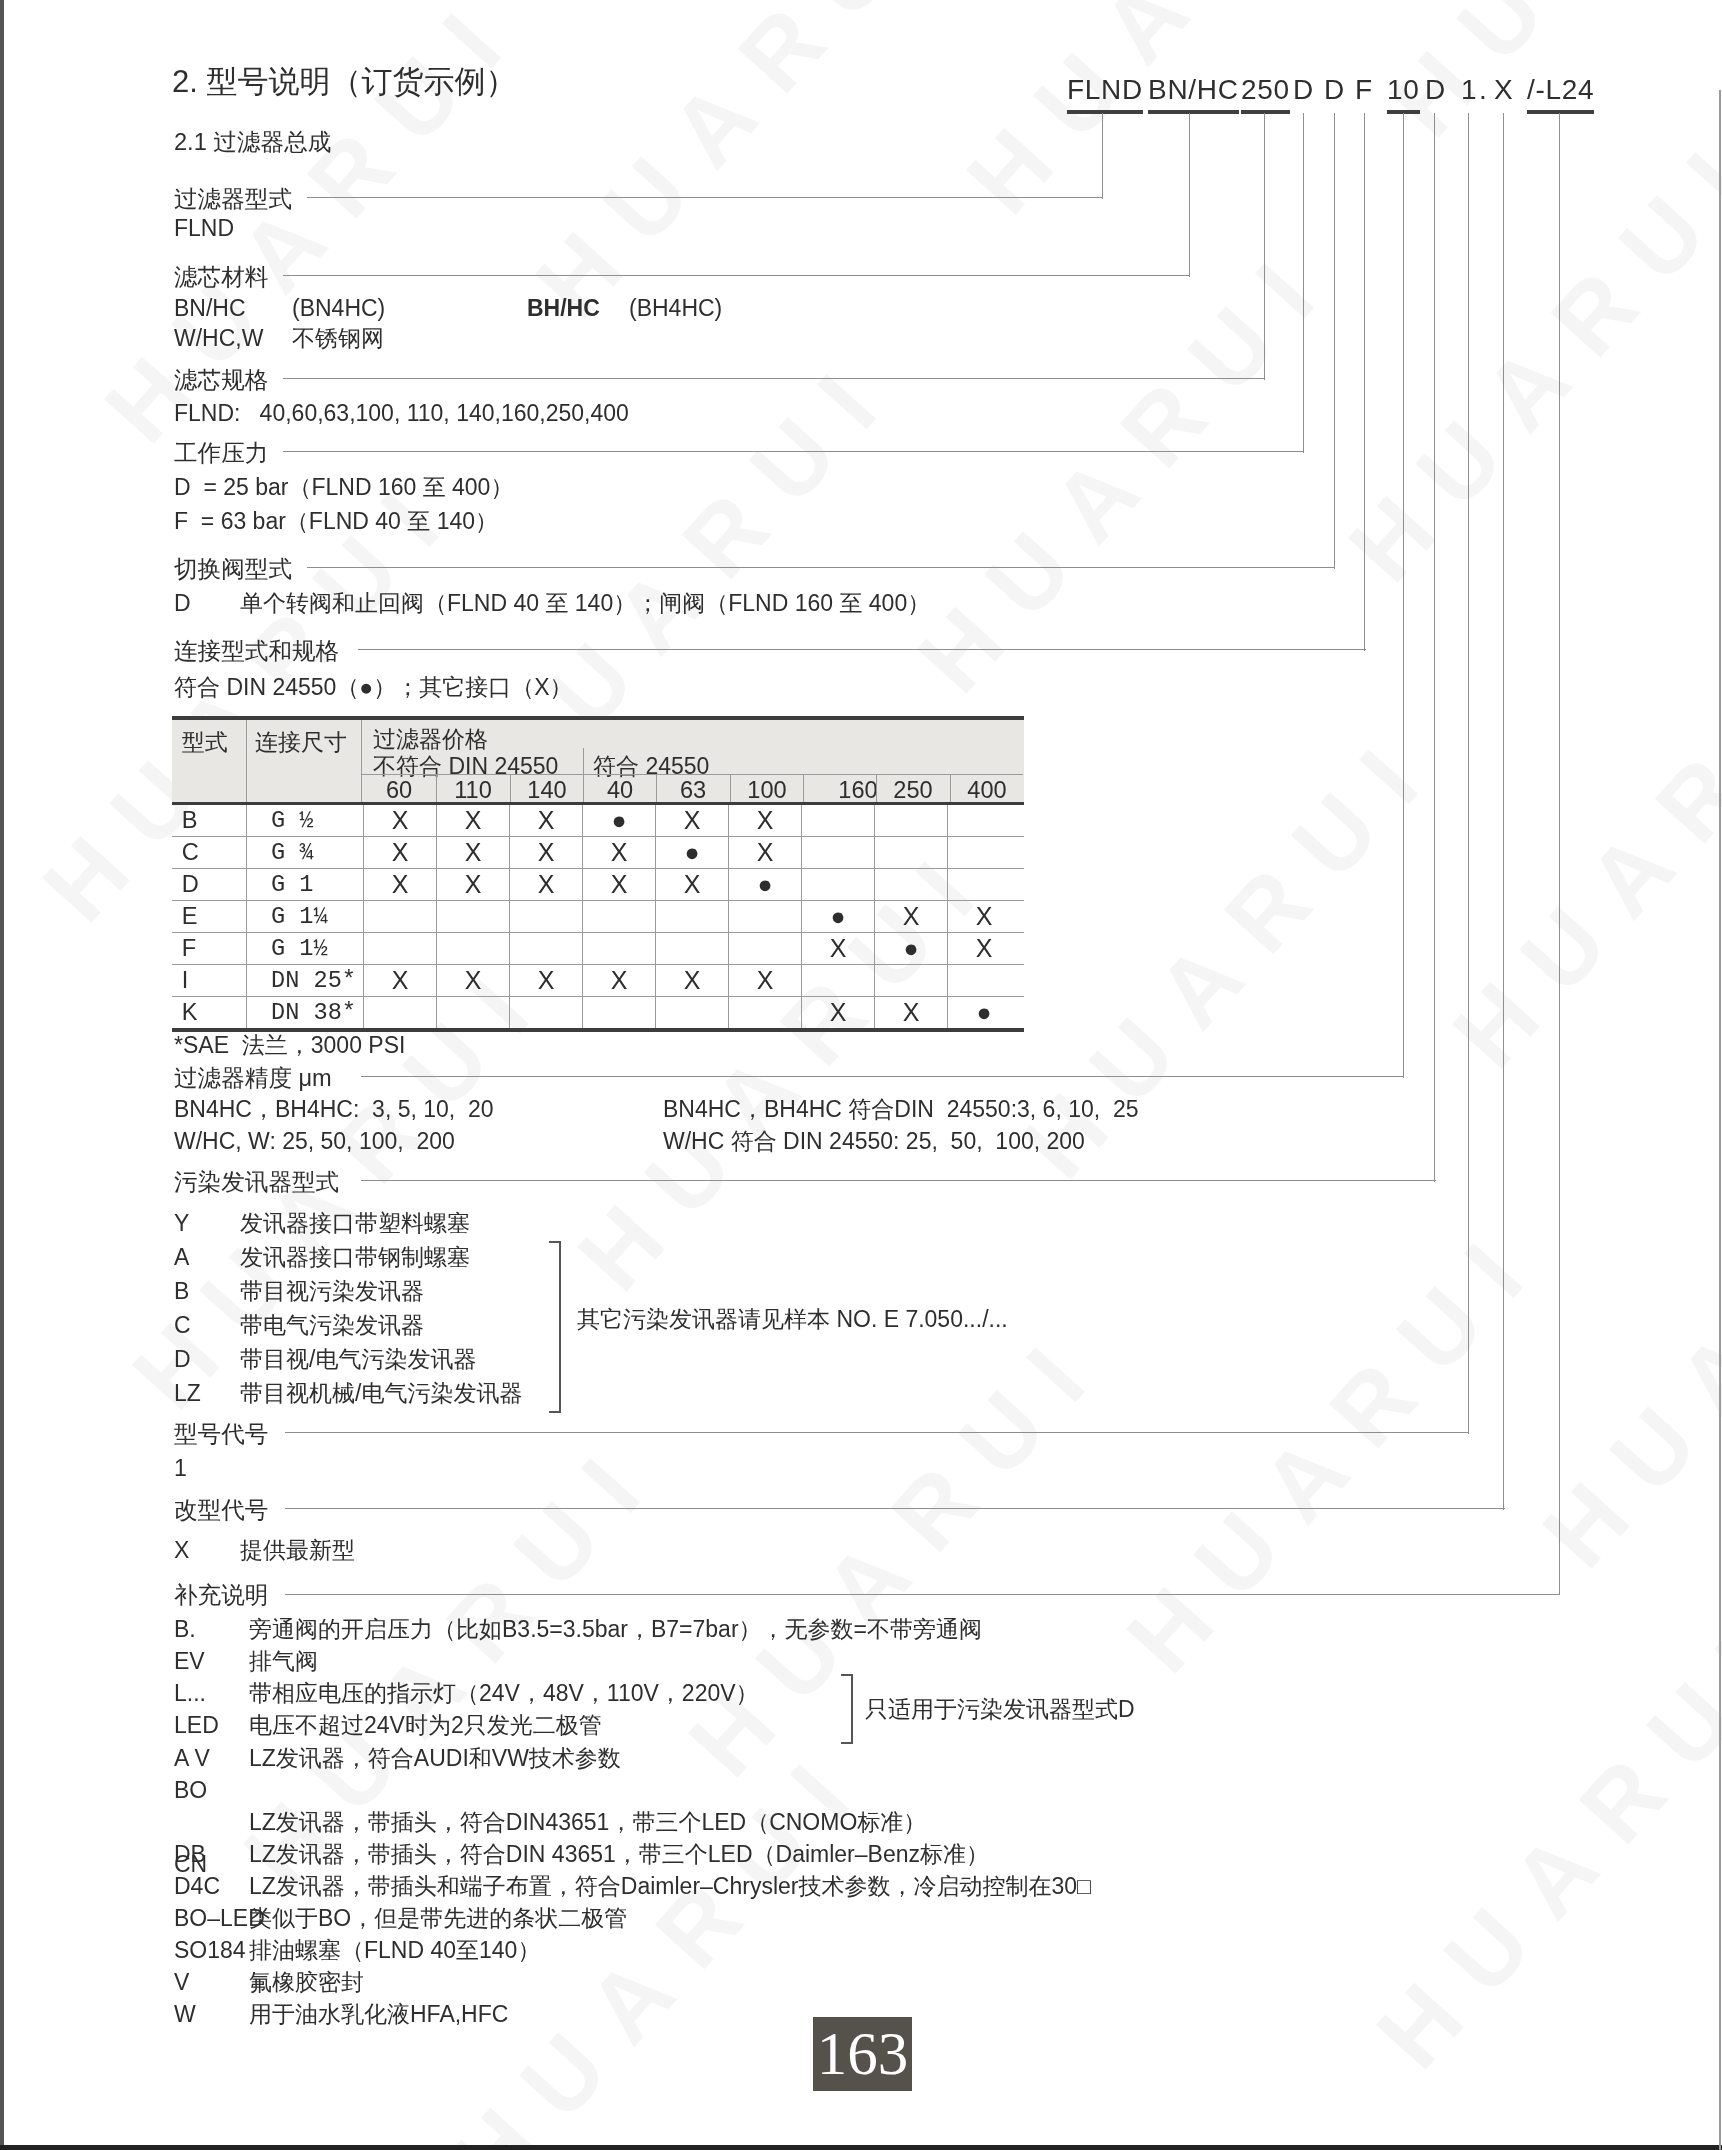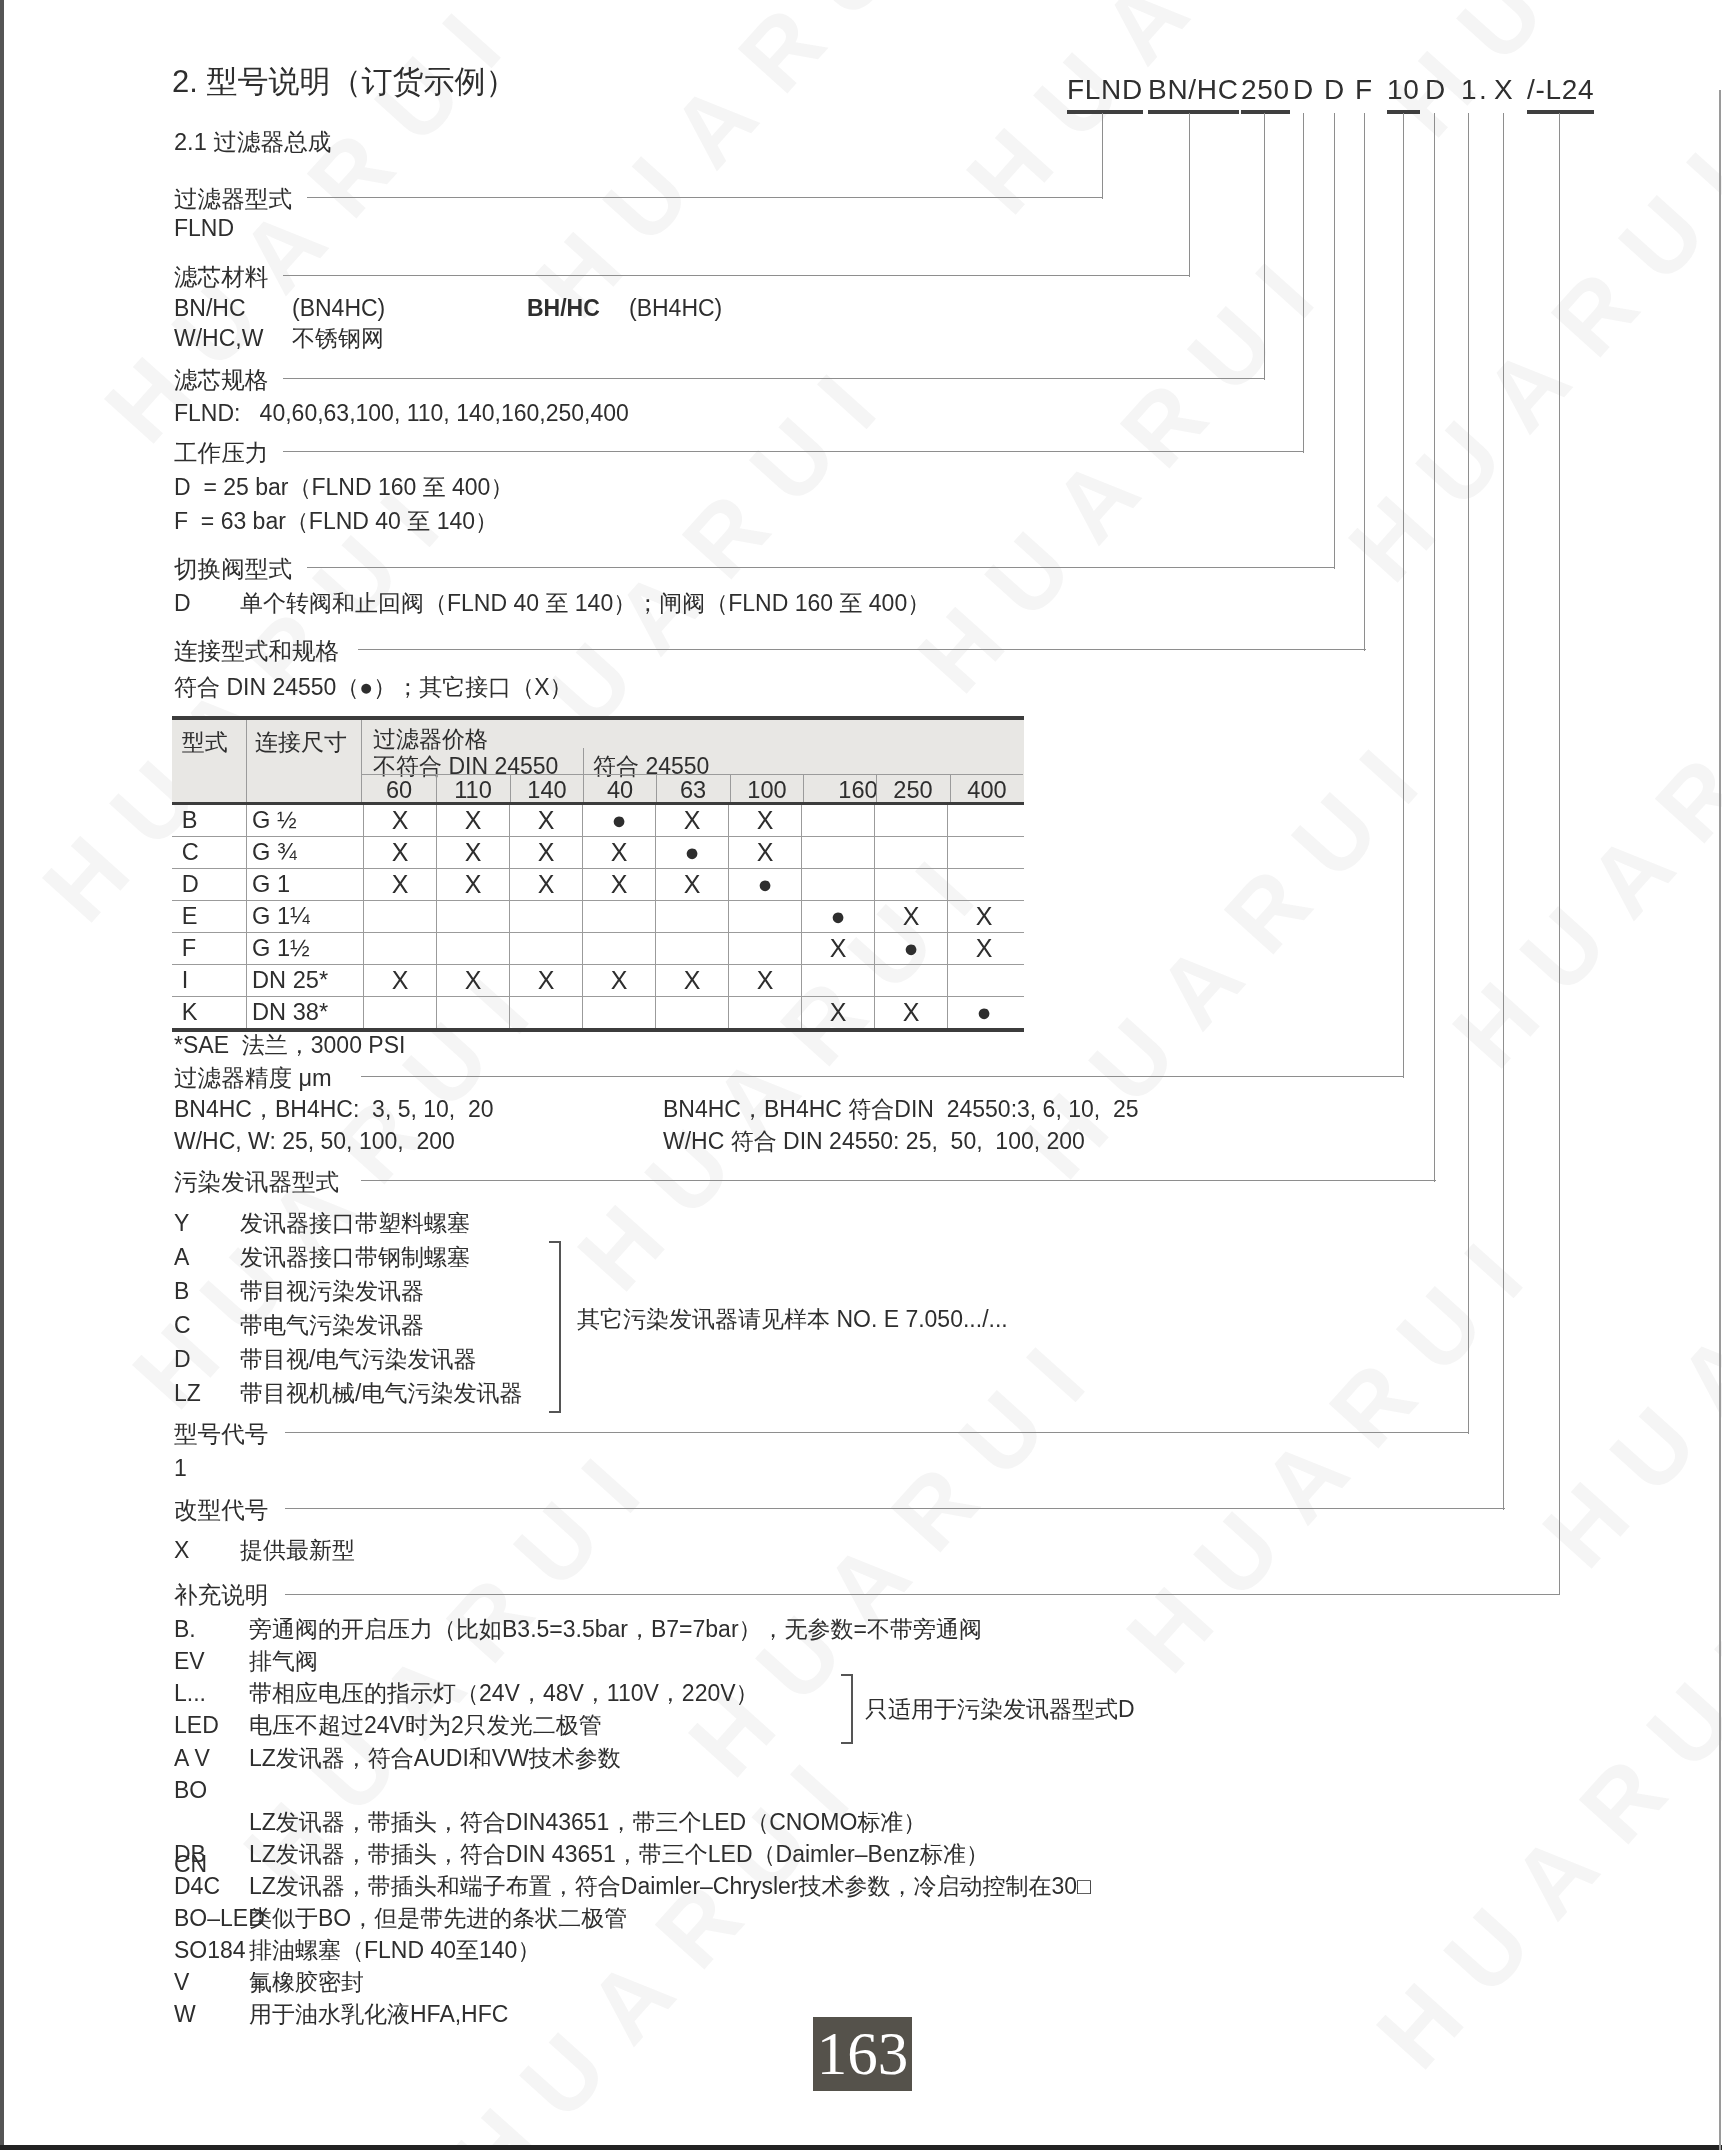--- a/index.html
+++ b/index.html
@@ -23,21 +23,21 @@
   #content{position:absolute;inset:0;z-index:1;}
   
   .ptable{position:absolute;left:172px;top:716px;width:852px;border-top:4.2px solid #3c3c3c;border-bottom:4.2px solid #3c3c3c;}
   .thead{position:relative;height:82px;background:#e8e7e4;border-bottom:3.5px solid #3c3c3c;font-size:23px;}
   .thead .cl{position:absolute;background:#9b9b9b;}
   .thead span{position:absolute;white-space:pre;}
   .num{width:74px;text-align:center;font-size:23.6px;}
   .trow{display:flex;height:31px;align-items:center;border-bottom:1.4px solid #9b9b9b;font-size:23.6px;}
   .trow:last-child{border-bottom:none;}
   .c-type{width:74px;padding-left:9.7px;box-sizing:border-box;}
-  .c-size{width:117px;padding-left:5px;box-sizing:border-box;border-left:1.4px solid #9b9b9b;height:100%;display:flex;align-items:center;}
+  .c-size{width:117px;padding-left:24px;box-sizing:border-box;border-left:1.4px solid #9b9b9b;height:100%;display:flex;align-items:center;font-family:Liberation Mono, monospace;}
   .c-mark{width:73px;text-align:center;border-left:1.4px solid #9b9b9b;height:100%;display:flex;align-items:center;justify-content:center;font-size:25px;box-sizing:border-box;}
   .bracket{position:absolute;border-right:2.1px solid #555;border-top:2.1px solid #555;border-bottom:2.1px solid #555;width:9.7px;}
   .badge{
     position:absolute;left:813px;top:2017px;width:99px;height:74px;background:#55524b;
     color:#fff;display:flex;align-items:center;justify-content:center;
     font-family:"Liberation Serif", serif;font-size:61px;
   }
 </style>
 </head>
 <body>

